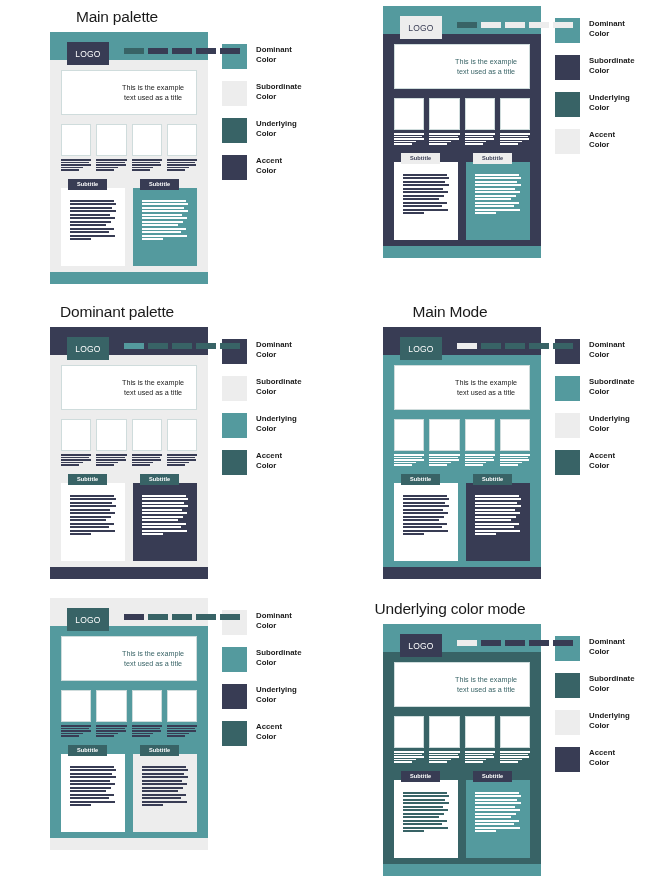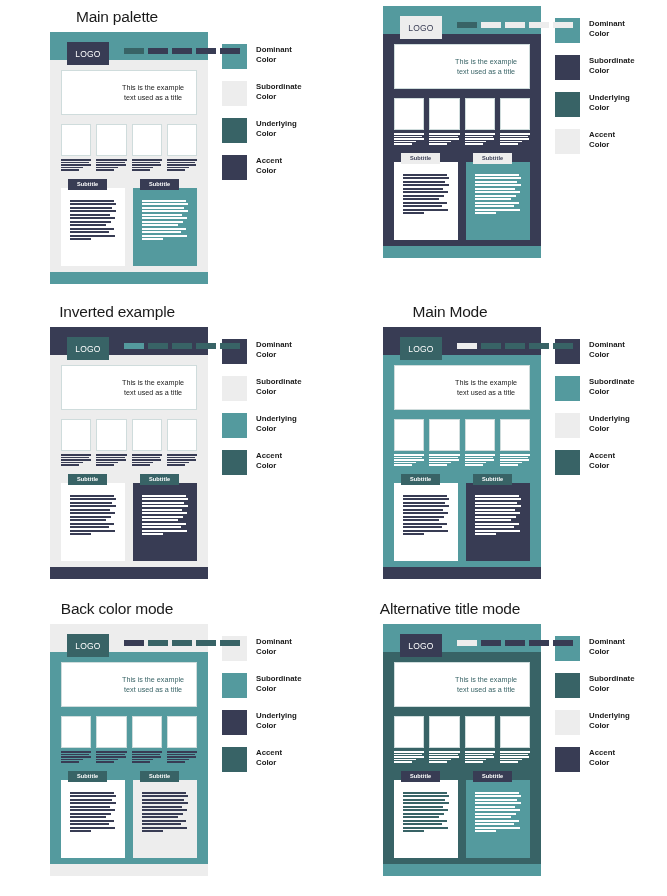--- a/index.html
+++ b/index.html
@@ -408,21 +408,21 @@
           </div>
           <div class="legend-row">
             <div class="legend-sw" style="background:#ededed"></div>
             <div class="legend-lbl">Accent
 Color</div>
           </div>
         </div>
       </div>
     </div>
     <div class="panel">
-      <div class="panel-title">Inverted example</div>
+      <div class="panel-title">Dominant palette</div>
       <div class="panel-body">
         <div class="mock">
           <div class="m-header" style="background:#383c54">
             <div class="m-logo" style="background:#386366;color:#ffffff">LOGO</div>
             <div class="m-nav">
               <span style="background:#549a9e"></span>
               <span style="background:#386366"></span>
               <span style="background:#386366"></span>
               <span style="background:#386366"></span>
               <span style="background:#386366"></span>
@@ -664,21 +664,20 @@
           </div>
           <div class="legend-row">
             <div class="legend-sw" style="background:#386366"></div>
             <div class="legend-lbl">Accent
 Color</div>
           </div>
         </div>
       </div>
     </div>
     <div class="panel">
-      <div class="panel-title">Back color mode</div>
       <div class="panel-body">
         <div class="mock">
           <div class="m-header" style="background:#ededed">
             <div class="m-logo" style="background:#386366;color:#ffffff">LOGO</div>
             <div class="m-nav">
               <span style="background:#383c54"></span>
               <span style="background:#386366"></span>
               <span style="background:#386366"></span>
               <span style="background:#386366"></span>
               <span style="background:#386366"></span>
@@ -792,21 +791,21 @@
           </div>
           <div class="legend-row">
             <div class="legend-sw" style="background:#386366"></div>
             <div class="legend-lbl">Accent
 Color</div>
           </div>
         </div>
       </div>
     </div>
     <div class="panel">
-      <div class="panel-title">Alternative title mode</div>
+      <div class="panel-title">Underlying color mode</div>
       <div class="panel-body">
         <div class="mock">
           <div class="m-header" style="background:#549a9e">
             <div class="m-logo" style="background:#383c54;color:#ffffff">LOGO</div>
             <div class="m-nav">
               <span style="background:#ededed"></span>
               <span style="background:#383c54"></span>
               <span style="background:#383c54"></span>
               <span style="background:#383c54"></span>
               <span style="background:#383c54"></span>

